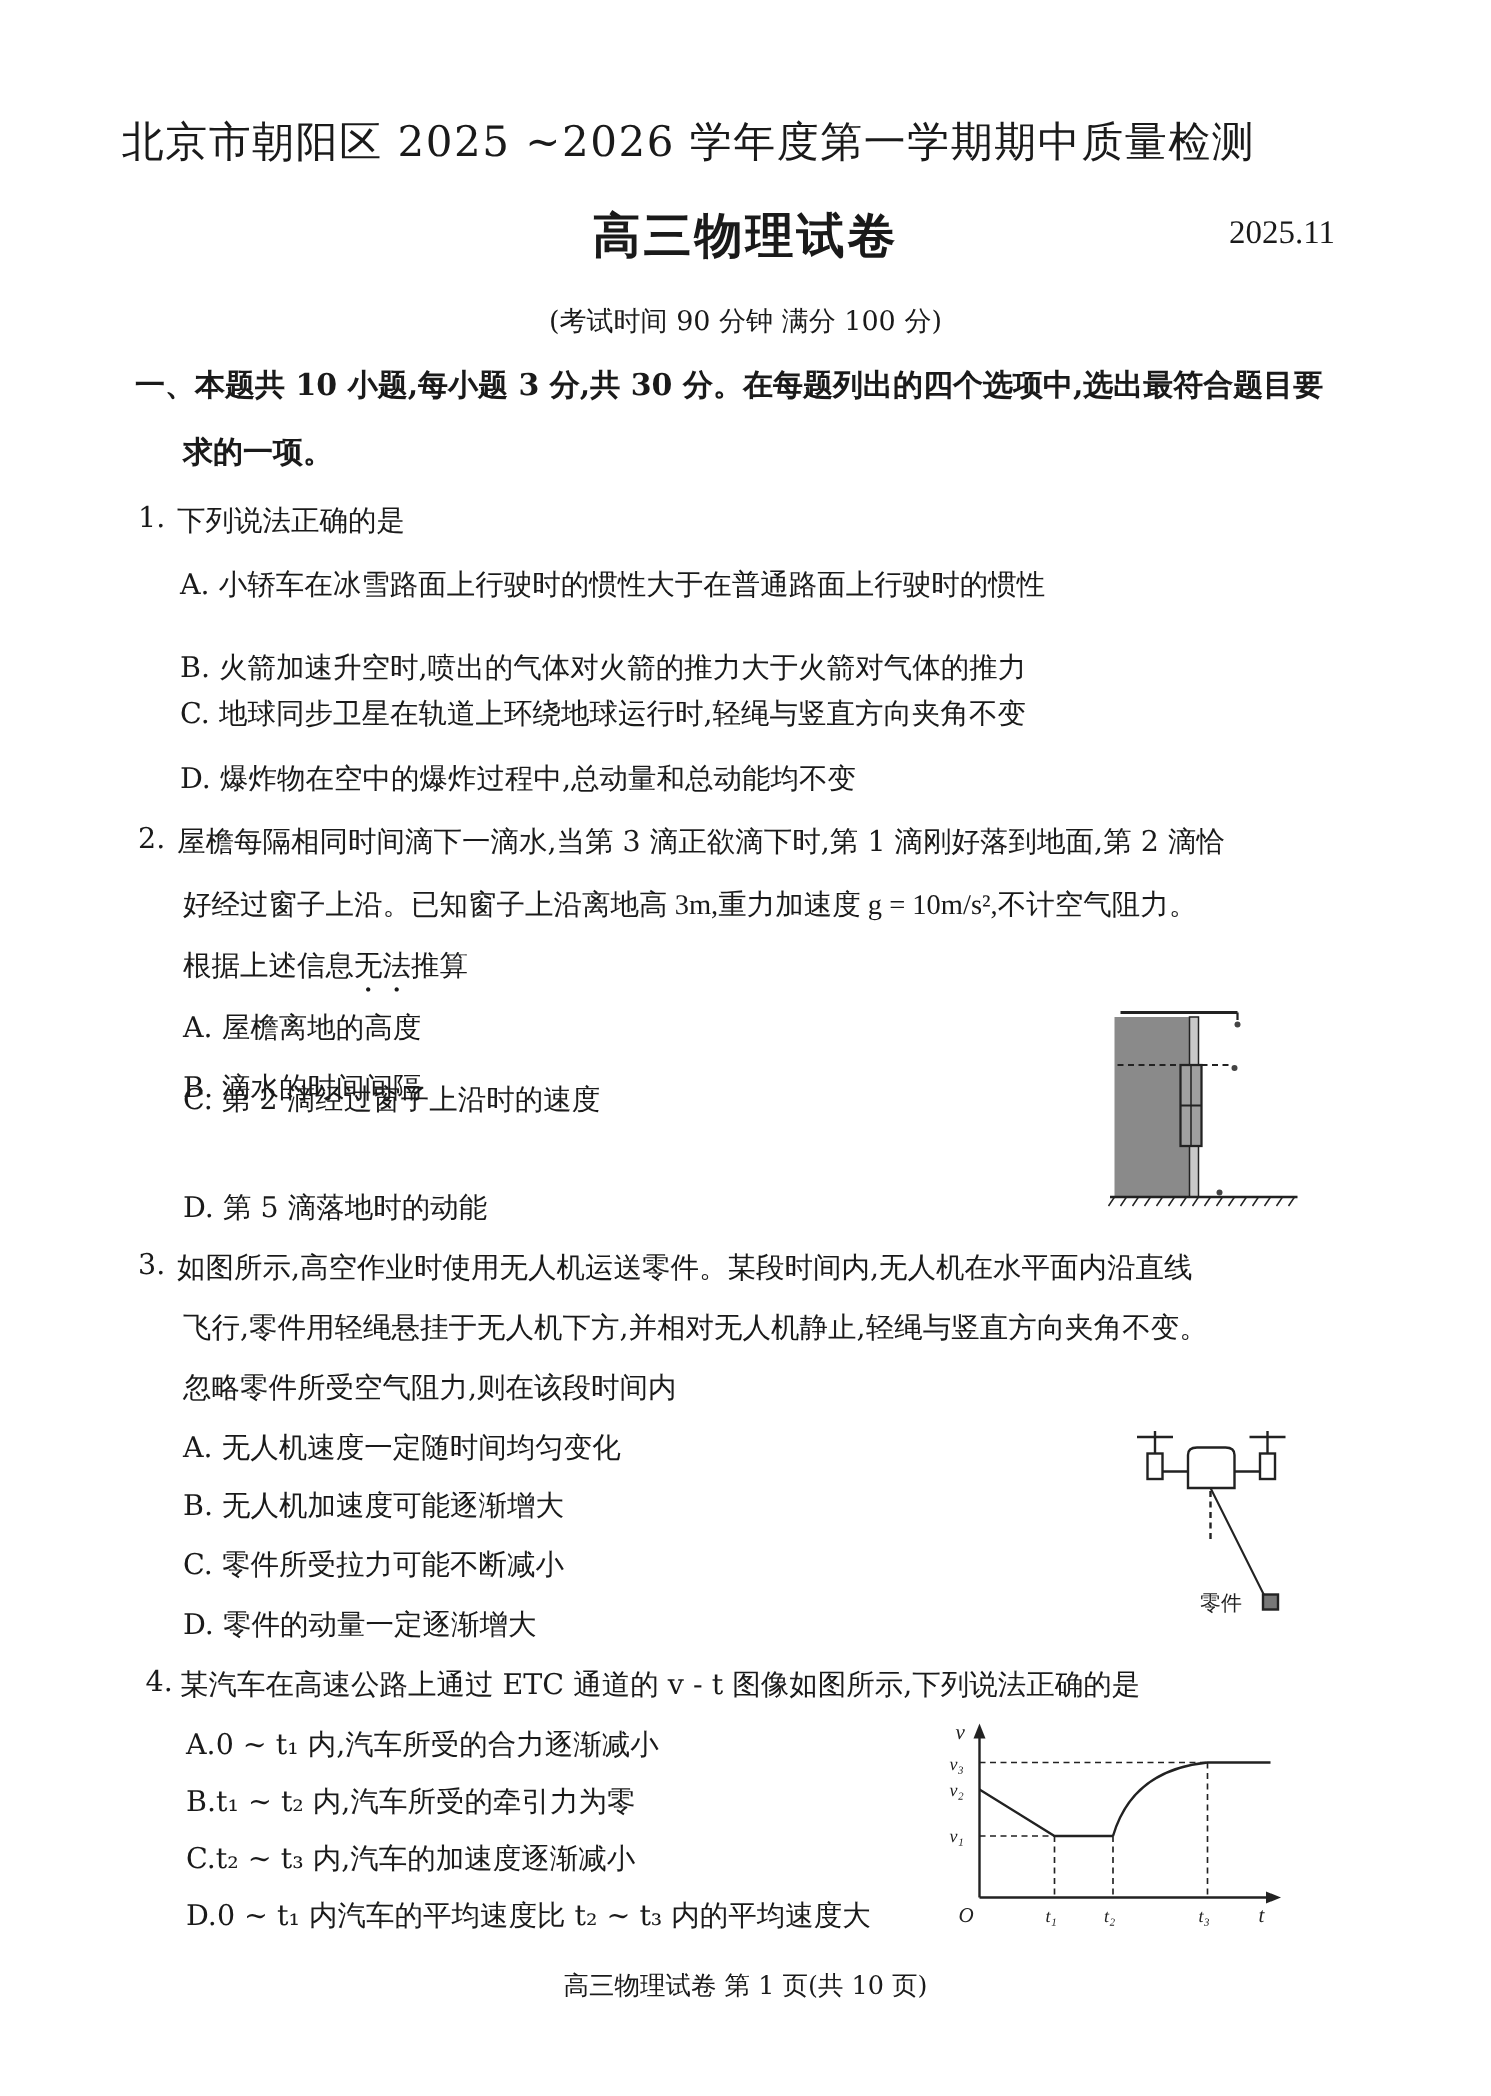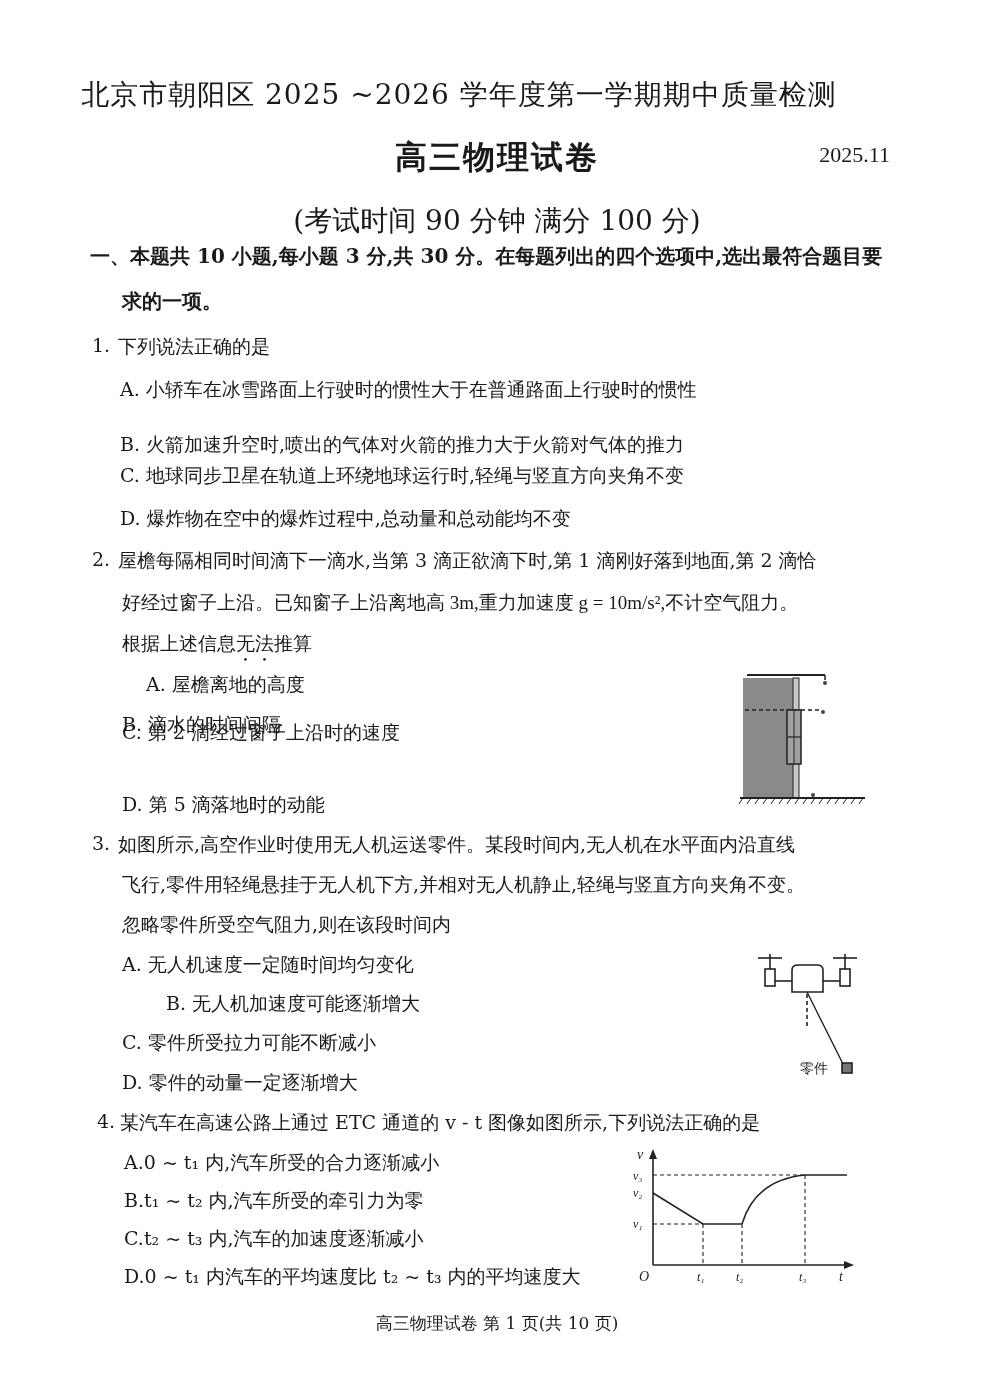--- a/index.html
+++ b/index.html
@@ -5,21 +5,21 @@
   html, body { margin: 0; padding: 0; }
   body {
     width: 994px; height: 1397px; background: #ffffff; color: #1a1a1a;
     font-family: "DejaVu Serif", "Liberation Serif", serif;
     position: relative; overflow: hidden;
   }
   .abs { position: absolute; white-space: nowrap; }
   .title1 { left: 16px; width: 886px; top: 76px; text-align: center; font-size: 28px; letter-spacing: 1px; }
   .title2 { left: 0; width: 994px; top: 136px; text-align: center; font-size: 32px; font-weight: bold; letter-spacing: 2px; }
   .date { right: 104px; top: 142px; font-size: 22px; font-family: "Liberation Serif", serif; }
-  .sub { left: 0; width: 994px; top: 202px; text-align: center; font-size: 28px; }
+  .sub { left: 0; width: 994px; top: 202px; text-align: center; font-size: 18px; }
   .sec { left: 90px; top: 243px; font-size: 20px; font-weight: bold; }
   .sec2 { left: 122px; top: 288px; font-size: 20px; font-weight: bold; }
   .q { font-size: 19px; }
   .opt { font-size: 19px; }
   .footer { left: 0; width: 994px; top: 1312px; text-align: center; font-size: 17px; }
   svg text { font-family: "Liberation Serif", serif; }
   .emph { text-emphasis: dot; text-emphasis-position: under; -webkit-text-emphasis: dot; -webkit-text-emphasis-position: under; }
 </style>
 </head>
 <body>
@@ -39,21 +39,21 @@
   <div class="abs opt" style="left:120px;top:432px;"><span>B.</span> <span>火箭加速升空时,喷出的气体对火箭的推力大于火箭对气体的推力</span></div>
   <div class="abs opt" style="left:120px;top:463px;"><span>C.</span> <span>地球同步卫星在轨道上环绕地球运行时,轻绳与竖直方向夹角不变</span></div>
   <div class="abs opt" style="left:120px;top:506px;"><span>D.</span> <span>爆炸物在空中的爆炸过程中,总动量和总动能均不变</span></div>
 </div>
 
 <div>
   <div class="abs q" style="left:92px;top:548px;">2.</div>
   <div class="abs q" style="left:118px;top:548px;">屋檐每隔相同时间滴下一滴水,当第 3 滴正欲滴下时,第 1 滴刚好落到地面,第 2 滴恰</div>
   <div class="abs q" style="left:122px;top:590px;font-family:Liberation Serif, serif;">好经过窗子上沿。已知窗子上沿离地高 3m,重力加速度 g = 10m/s²,不计空气阻力。</div>
   <div class="abs q" style="left:122px;top:631px;"><span>根据上述信息</span><span class="emph">无法</span><span>推算</span></div>
-  <div class="abs opt" style="left:122px;top:672px;margin-left:24px;"><span>A.</span> <span>屋檐离地的高度</span></div>
+  <div class="abs opt" style="left:122px;top:672px;"><span>A.</span> <span>屋檐离地的高度</span></div>
   <div class="abs opt" style="left:122px;top:712px;"><span>B.</span> <span>滴水的时间间隔</span></div>
   <div class="abs opt" style="left:122px;top:720px;"><span>C.</span> <span>第 2 滴经过窗子上沿时的速度</span></div>
   <div class="abs opt" style="left:122px;top:792px;"><span>D.</span> <span>第 5 滴落地时的动能</span></div>
 
   <svg class="abs" style="left:735px;top:670px;" width="135" height="135" viewBox="0 0 135 135">
     <line x1="12" y1="5" x2="90" y2="5" stroke="#222" stroke-width="2"></line>
     <line x1="90" y1="5" x2="90" y2="10" stroke="#222" stroke-width="1.5"></line>
     <circle cx="90" cy="13" r="2" fill="#444"></circle>
     <rect x="8" y="8" width="50" height="120" fill="#8a8a8a"></rect>
     <rect x="58" y="8" width="6" height="120" fill="#c8c8c8" stroke="#222" stroke-width="1"></rect>
@@ -84,21 +84,21 @@
     </g>
   </svg>
 </div>
 
 <div>
   <div class="abs q" style="left:92px;top:832px;">3.</div>
   <div class="abs q" style="left:118px;top:832px;">如图所示,高空作业时使用无人机运送零件。某段时间内,无人机在水平面内沿直线</div>
   <div class="abs q" style="left:122px;top:872px;">飞行,零件用轻绳悬挂于无人机下方,并相对无人机静止,轻绳与竖直方向夹角不变。</div>
   <div class="abs q" style="left:122px;top:912px;">忽略零件所受空气阻力,则在该段时间内</div>
   <div class="abs opt" style="left:122px;top:952px;"><span>A.</span> <span>无人机速度一定随时间均匀变化</span></div>
-  <div class="abs opt" style="left:122px;top:991px;margin-left:44px;"><span>B.</span> <span>无人机加速度可能逐渐增大</span></div>
+  <div class="abs opt" style="left:122px;top:991px;"><span>B.</span> <span>无人机加速度可能逐渐增大</span></div>
   <div class="abs opt" style="left:122px;top:1030px;text-align:center;"><span>C.</span> <span>零件所受拉力可能不断减小</span></div>
   <div class="abs opt" style="left:122px;top:1070px;"><span>D.</span> <span>零件的动量一定逐渐增大</span></div>
 
   <svg class="abs" style="left:750px;top:950px;" width="120" height="135" viewBox="0 0 120 135">
     <g stroke="#222" stroke-width="1.6" fill="none">
       <line x1="8" y1="8" x2="32" y2="8"></line>
         <line x1="20" y1="4" x2="20" y2="19"></line>
       <rect x="15" y="19" width="10" height="17" fill="#fff"></rect>
       <line x1="83" y1="8" x2="107" y2="8"></line>
         <line x1="95" y1="4" x2="95" y2="19"></line>

